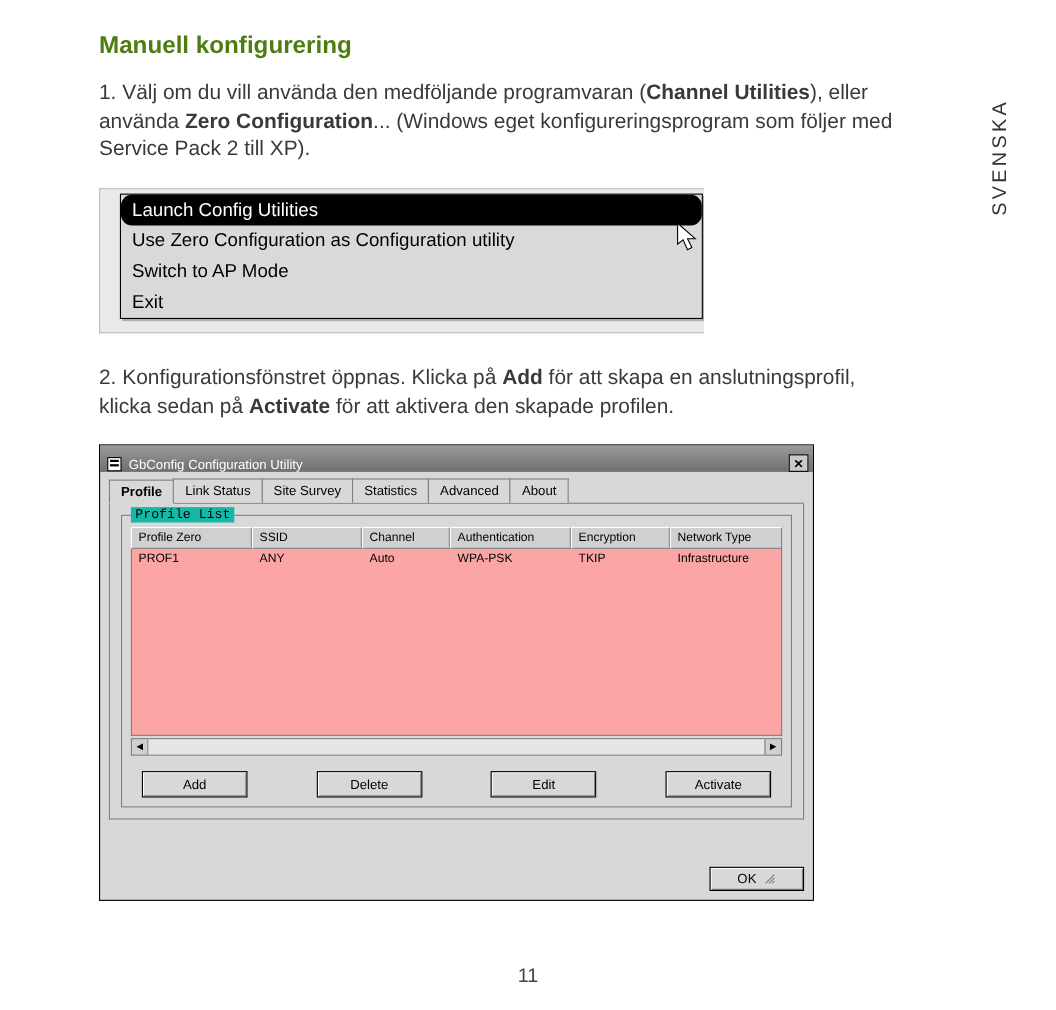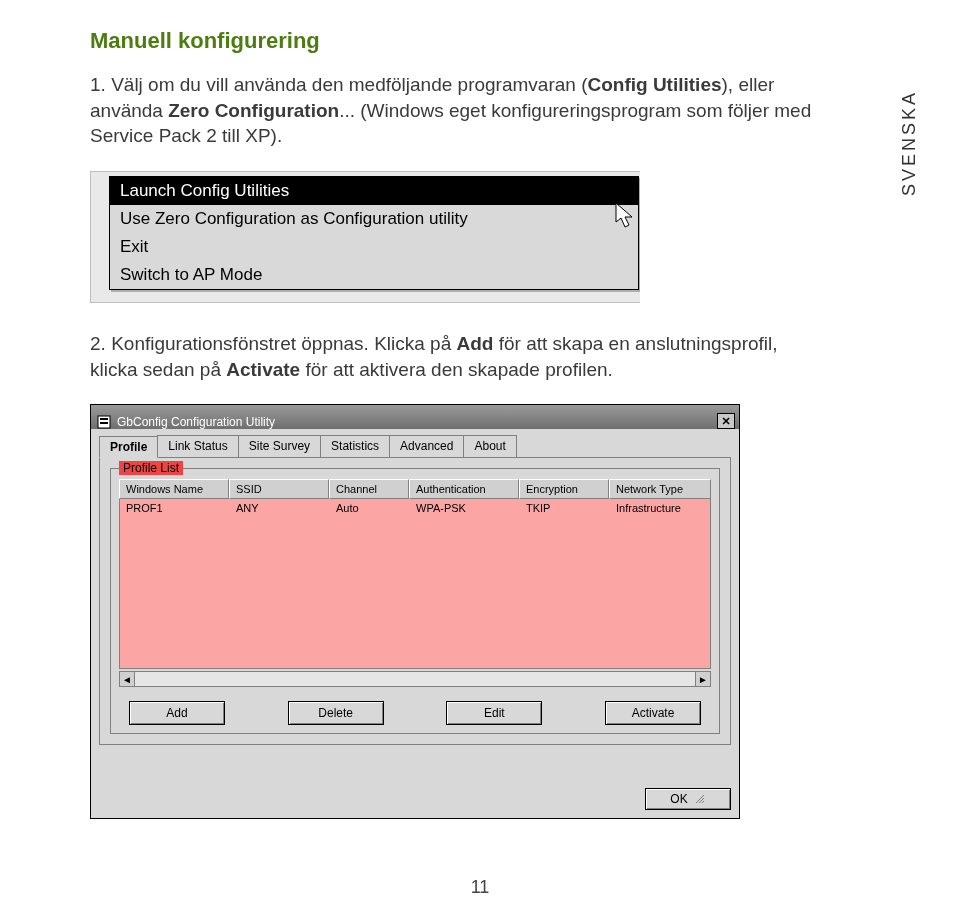--- a/index.html
+++ b/index.html
@@ -59,20 +59,21 @@
     background: #d9d9d9;
     border: 1px solid #000;
     box-shadow: 2px 2px 0 rgba(0,0,0,0.25);
   }
   .ctx-item {
     font-family: "MS Sans Serif", Tahoma, Arial, sans-serif;
     font-size: 17px;
     padding: 4px 10px;
     color: #000;
     white-space: nowrap;
+    border-radius: 10px;
   }
   .ctx-item.sel {
     background: #000;
     color: #fff;
   }
   .ctx-cursor {
     position: absolute;
     left: 524px;
     top: 30px;
     pointer-events: none;
@@ -136,23 +137,24 @@
     padding: 10px 10px 10px 10px;
   }
   .group {
     border: 1px solid #808080;
     padding: 10px 8px 8px 8px;
     position: relative;
   }
   .group-label {
     position: absolute;
     top: -8px; left: 8px;
-    background: #ef4444;
+    background: #14b8a6;
     padding: 0 4px;
     font-size: 12px;
+    font-family: Liberation Mono, monospace;
   }
   .list-header, .list-row {
     display: grid;
     grid-template-columns: 110px 100px 80px 110px 90px 1fr;
   }
   .list-header {
     background: #d0d0d0;
   }
   .hcell {
     font-size: 11px;
@@ -236,29 +238,29 @@
 </head>
 <body>
 
 <div class="page">
   <div class="side-label">SVENSKA</div>
 
   <h1 class="title">Manuell konfigurering</h1>
 
   <p class="para">
     <span class="num">1.</span>
-    <span>Välj om du vill använda den medföljande programvaran (</span><span class="bold">Config Utilities</span><span>), eller använda </span><span class="bold">Zero Configuration</span><span>... (Windows eget konfigureringsprogram som följer med Service Pack 2 till XP).</span>
+    <span>Välj om du vill använda den medföljande programvaran (</span><span class="bold">Channel Utilities</span><span>), eller använda </span><span class="bold">Zero Configuration</span><span>... (Windows eget konfigureringsprogram som följer med Service Pack 2 till XP).</span>
   </p>
 
   <div class="ctx-wrap">
     <div class="ctx-menu">
       <div class="ctx-item sel">Launch Config Utilities</div>
       <div class="ctx-item">Use Zero Configuration as Configuration utility</div>
+      <div class="ctx-item">Switch to AP Mode</div>
       <div class="ctx-item">Exit</div>
-      <div class="ctx-item">Switch to AP Mode</div>
     </div>
     <svg class="ctx-cursor" width="22" height="28" viewBox="0 0 22 28">
       <polygon points="1,1 1,20 6,16 10,25 14,23 10,15 17,15" fill="#fff" stroke="#000" stroke-width="1"></polygon>
     </svg>
   </div>
 
   <p class="para">
     <span class="num">2.</span>
     <span>Konfigurationsfönstret öppnas. Klicka på </span><span class="bold">Add</span><span> för att skapa en anslutnings­profil, klicka sedan på </span><span class="bold">Activate</span><span> för att aktivera den skapade profilen.</span>
   </p>
@@ -284,21 +286,21 @@
         <div class="tab">Site Survey</div>
         <div class="tab">Statistics</div>
         <div class="tab">Advanced</div>
         <div class="tab">About</div>
       </div>
       <div class="tab-pane">
         <div class="group">
           <div class="group-label">Profile List</div>
 
           <div class="list-header">
-            <div class="hcell">Windows Name</div>
+            <div class="hcell">Profile Zero</div>
             <div class="hcell">SSID</div>
             <div class="hcell">Channel</div>
             <div class="hcell">Authentication</div>
             <div class="hcell">Encryption</div>
             <div class="hcell">Network Type</div>
           </div>
           <div class="list-body">
             <div class="list-row">
               <div class="bcell">PROF1</div>
               <div class="bcell">ANY</div>

